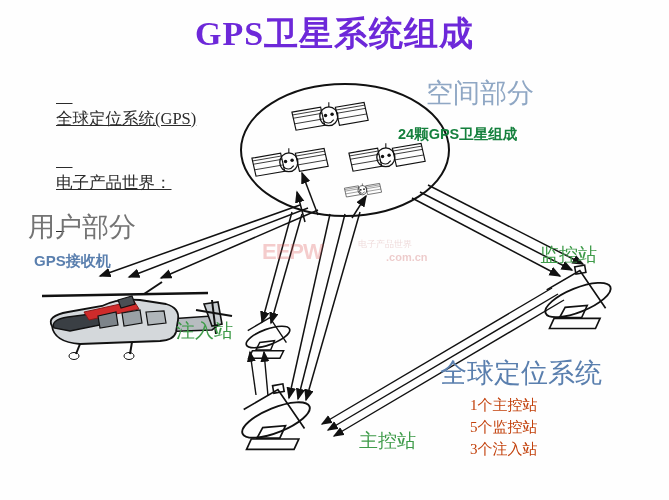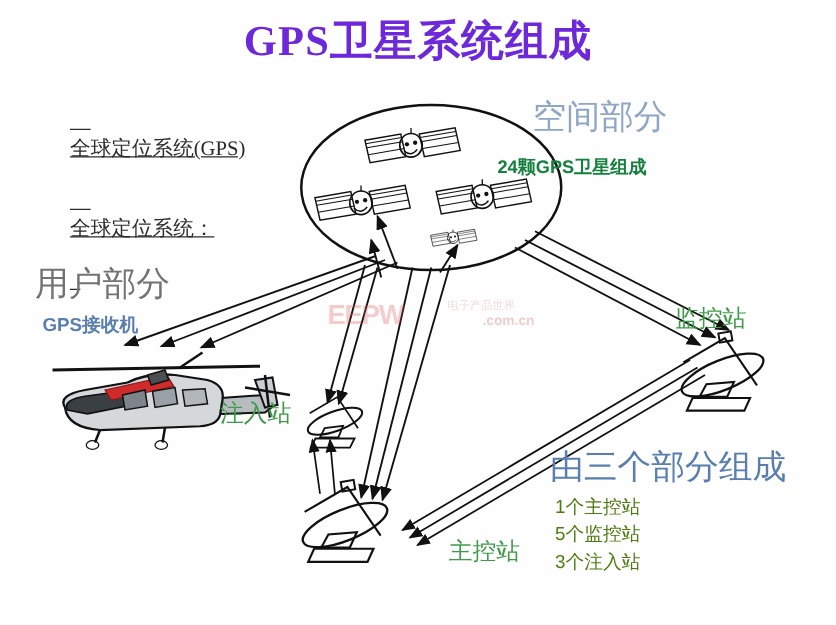--- a/index.html
+++ b/index.html
@@ -52,23 +52,23 @@
     font-size:15px;color:#5a7fae;font-weight:bold;
     font-family:"Liberation Sans", sans-serif;
   }
 
   #ground-title{
     left:440px;top:358px;
     font-size:27px;color:#5a7fae;
     font-family:"Liberation Serif", serif;
   }
   .ground-line{
-    position:absolute;left:444px;
-    font-size:15px;color:#4d7c0f;
-    font-family:Liberation Sans, sans-serif;
+    position:absolute;left:470px;
+    font-size:15px;color:#c2410c;
+    font-family:Liberation Serif, serif;
   }
   #gl0{top:396px;}
   #gl1{top:418px;}
   #gl2{top:440px;}
 
   .green-label{
     position:absolute;
     font-size:19px;color:#3f9b4a;
     font-family:"Liberation Serif", serif;
   }
@@ -253,30 +253,30 @@
       <line class="ln" x1="96" y1="62" x2="94" y2="74" stroke-width="2"></line>
       <ellipse class="ln" cx="38" cy="76" rx="5" ry="3.5" fill="#333"></ellipse>
       <ellipse class="ln" cx="93" cy="76" rx="5" ry="3.5" fill="#333"></ellipse>
     </g>
   </svg>
 
   <div class="txt" id="title">GPS卫星系统组成</div>
 
   <div class="txt" id="intro">
     <div>全球定位系统(GPS)</div>
-    <div>全球定位系统：</div>
+    <div>电子产品世界：</div>
   </div>
 
   <div class="txt" id="space-title">空间部分</div>
   <div class="txt" id="space-sub">24颗GPS卫星组成</div>
 
   <div class="txt" id="user-title">用户部分</div>
   <div class="txt" id="user-sub">GPS接收机</div>
 
-  <div class="txt" id="ground-title">由三个部分组成</div>
+  <div class="txt" id="ground-title">全球定位系统</div>
   <div class="ground-line" id="gl0">1个主控站</div>
   <div class="ground-line" id="gl1">5个监控站</div>
   <div class="ground-line" id="gl2">3个注入站</div>
 
   <div class="green-label" id="lbl-inject">注入站</div>
   <div class="green-label" id="lbl-monitor">监控站</div>
   <div class="green-label" id="lbl-master">主控站</div>
 
   <div id="watermark">
     <div id="wm-logo">EEPW</div>

